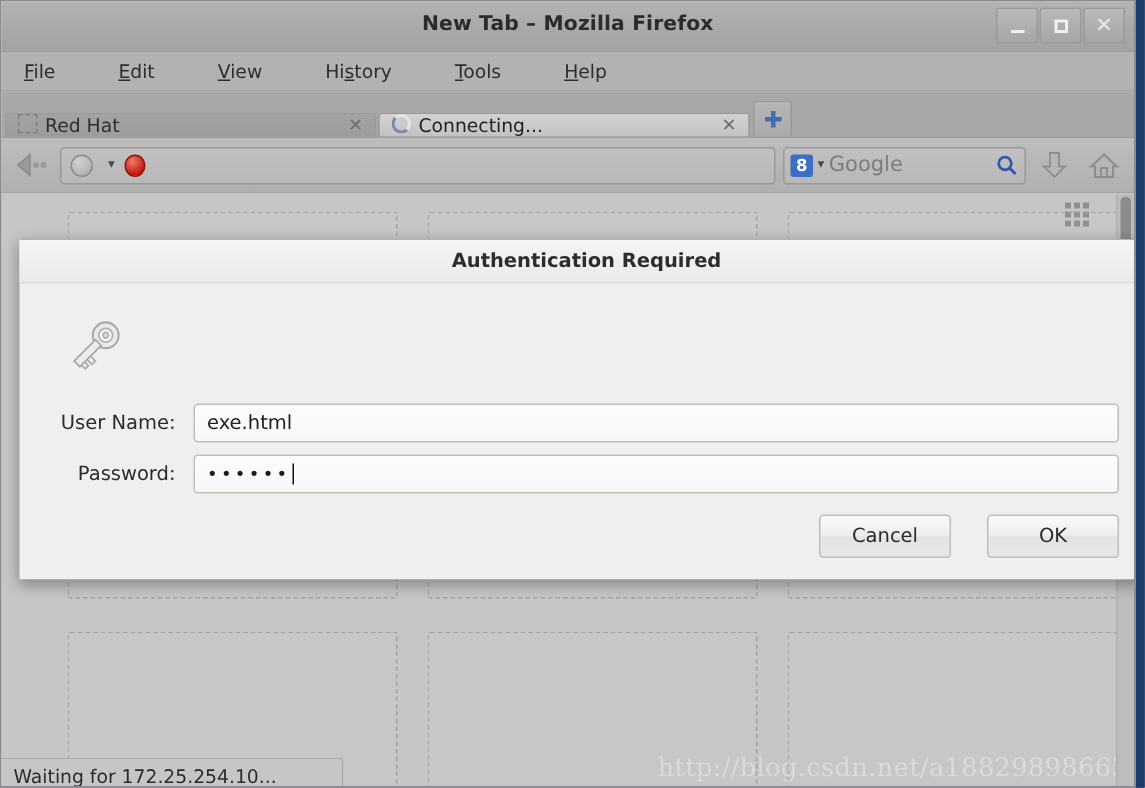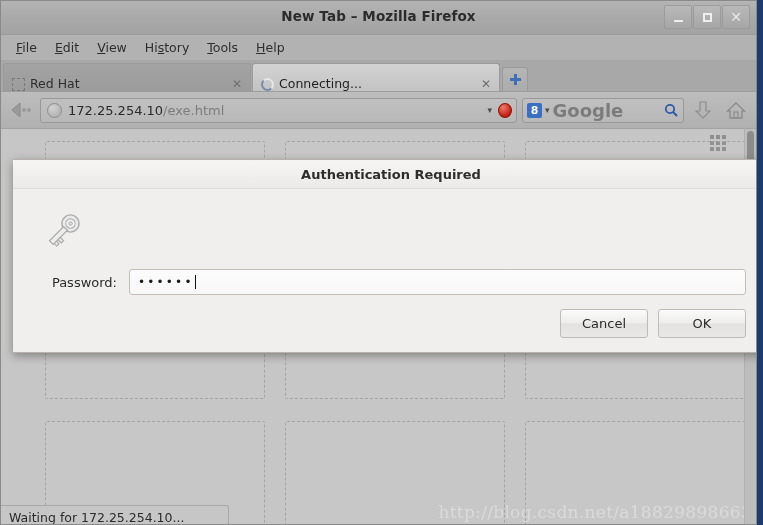--- a/index.html
+++ b/index.html
@@ -70,20 +70,21 @@
   .winbtn .cls { font-size: 14px; color: #e9e9e9; font-family: "DejaVu Sans", sans-serif; }
 
   
   .menubar {
     height: 25px;
     background: #b2b2b2;
     display: flex;
     align-items: center;
     padding-left: 6px;
     border-bottom: 1px solid #a6a6a6;
+    gap: 24px;
   }
   .menuitem {
     font-size: 12.5px;
     color: #2e2e2e;
     padding: 2px 9px;
     white-space: nowrap;
   }
   .menuitem u { text-decoration: underline; }
 
   
@@ -91,23 +92,23 @@
     height: 30px;
     background: #a8a8a8;
     position: relative;
     display: flex;
     align-items: flex-end;
     padding-left: 2px;
     border-bottom: 1px solid #9d9d9d;
   }
   .tab {
     position: relative;
-    height: 28px;
-    display: flex;
-    align-items: flex-end;
+    height: 16px;
+    display: flex;
+    align-items: flex-start;
     box-sizing: border-box;
     border: 1px solid #9a9a9a;
     border-bottom: none;
     border-top-left-radius: 3px;
     border-top-right-radius: 3px;
     padding: 0 6px 0 8px;
     margin-right: 1px;
     font-size: 12.5px;
     color: #343434;
   }
@@ -250,26 +251,25 @@
     background: #3a6fc4;
     color: #fff;
     font-size: 11px;
     font-weight: bold;
     display: flex; align-items: center; justify-content: center;
     border-radius: 2px;
     flex: 0 0 auto;
   }
   .searchtext {
     flex: 1 1 auto;
-    font-size: 18px;
+    font-size: 14px;
     color: #7c7c7c;
     margin-left: 3px;
     white-space: nowrap;
     overflow: hidden;
-    font-weight: bold;
   }
   .magnifier {
     flex: 0 0 auto;
     width: 15px; height: 15px;
     display: flex; align-items: center; justify-content: center;
     color: #2f58a8;
   }
   .dlbtn, .homebtn {
     flex: 0 0 auto;
     width: 28px; height: 26px;
@@ -433,21 +433,21 @@
     display: inline-block;
     width: 1px;
     height: 14px;
     background: #111;
     margin-left: 1px;
     vertical-align: -2px;
   }
   .dlgbtns {
     display: flex;
     justify-content: flex-end;
-    gap: 10px;
+    gap: 24px;
     margin-top: 14px;
     padding-right: 5px;
   }
   .dlgbtn {
     min-width: 88px;
     height: 29px;
     background: linear-gradient(to bottom, #fbfbfb 0%, #ededec 48%, #e3e2e0 52%, #e9e8e6 100%);
     border: 1px solid #bfbcb8;
     border-radius: 3px;
     display: flex;
@@ -509,21 +509,20 @@
       <div class="backbtn">
         <svg width="24" height="16" viewBox="0 0 24 16">
           <path d="M11 1 L3 8 L11 15 Z" fill="#9a9a9a" stroke="#8a8a8a" stroke-width="1"></path>
           <circle cx="15" cy="8" r="2" fill="#9a9a9a"></circle>
           <circle cx="20" cy="8" r="2" fill="#9a9a9a"></circle>
         </svg>
       </div>
 
       <div class="urlbar">
         <span class="globe"></span>
-        <span class="urltext"><span>172.25.254.10</span><span class="path">/exe.html</span></span>
         <span class="chev">▾</span>
         <span class="stopbtn"></span>
       </div>
 
       <div class="searchbar">
         <span class="gicon">8</span>
         <span class="chev" style="margin:0 0 0 3px;">▾</span>
         <span class="searchtext">Google</span>
         <span class="magnifier">
           <svg width="14" height="14" viewBox="0 0 14 14">
@@ -592,20 +591,24 @@
                 <circle cx="23" cy="11" r="4.6" fill="#f6f6f6" stroke="#b2b2b2" stroke-width="1.2"></circle>
                 <circle cx="23" cy="11" r="1.9" fill="#d6d6d6" stroke="#a9a9a9" stroke-width="0.8"></circle>
                 <rect x="20.3" y="18" width="5.4" height="20" fill="#ececec" stroke="#a9a9a9" stroke-width="1.2"></rect>
                 <rect x="25.6" y="28" width="4.6" height="3.2" fill="#ececec" stroke="#a9a9a9" stroke-width="1.1"></rect>
                 <rect x="25.6" y="33.5" width="3.6" height="3" fill="#ececec" stroke="#a9a9a9" stroke-width="1.1"></rect>
               </g>
             </svg>
           </div>
         </div>
 
+        <div class="fieldrow">
+          <div class="fieldlabel">User Name:</div>
+          <div class="fieldinput">exe.html</div>
+        </div>
 
         <div class="fieldrow">
           <div class="fieldlabel">Password:</div>
           <div class="fieldinput">
             <span class="pwddots">••••••</span>
               <span class="caret"></span>
           </div>
         </div>
 
         <div class="dlgbtns">

